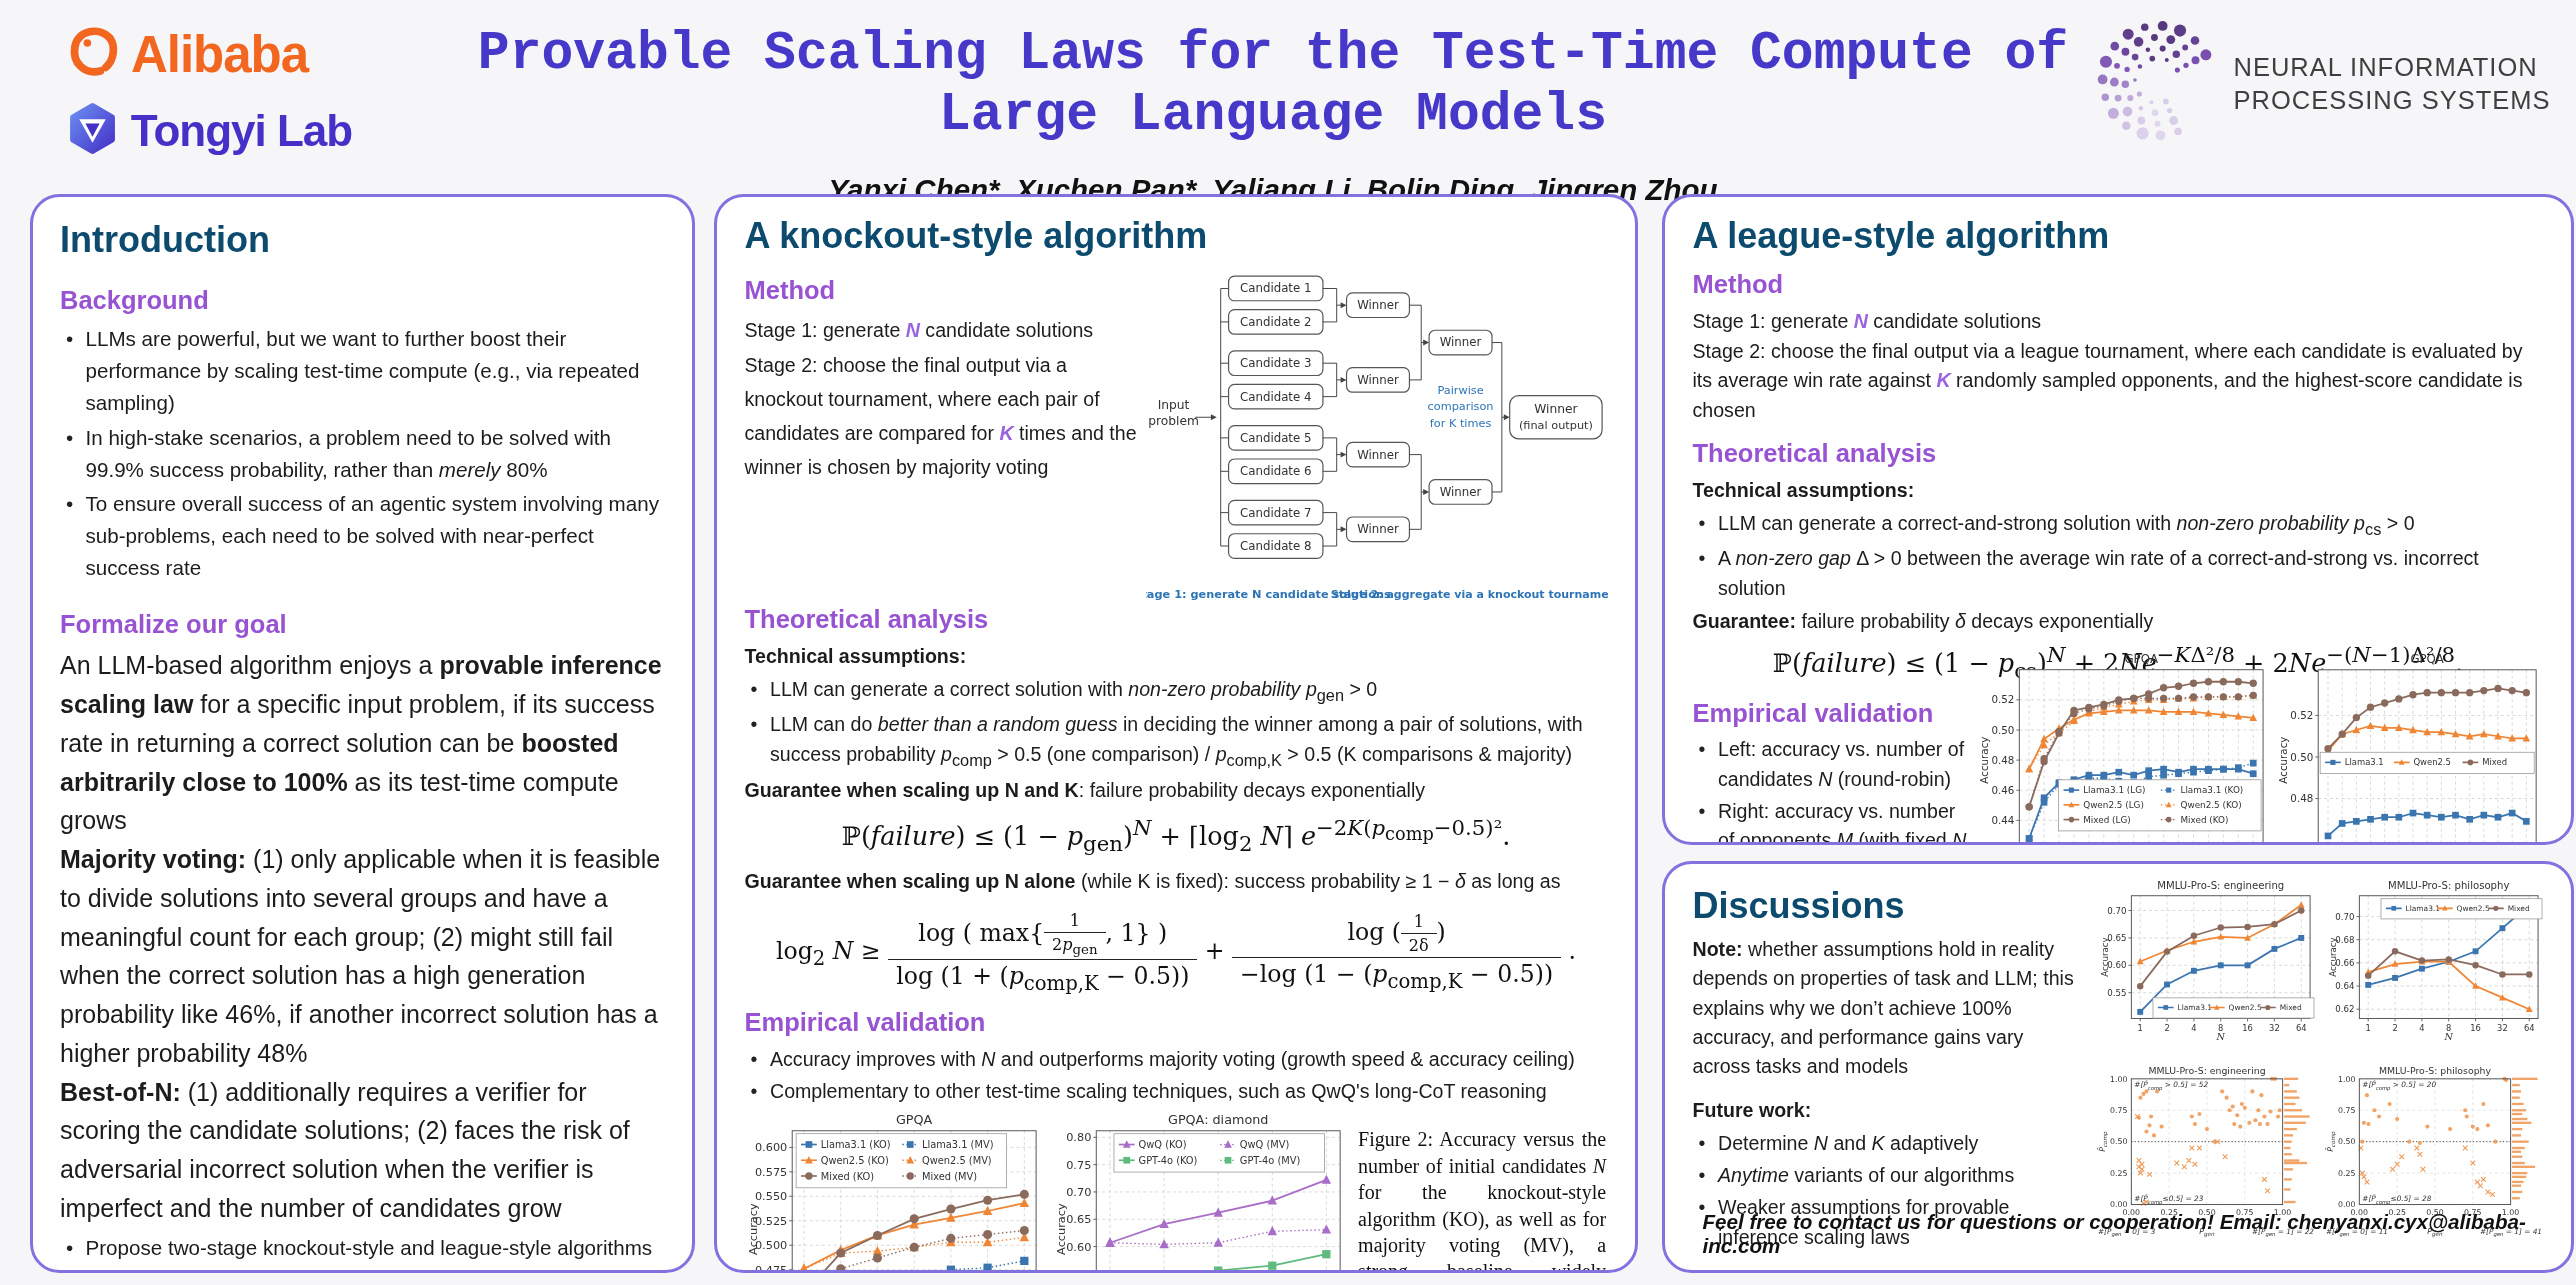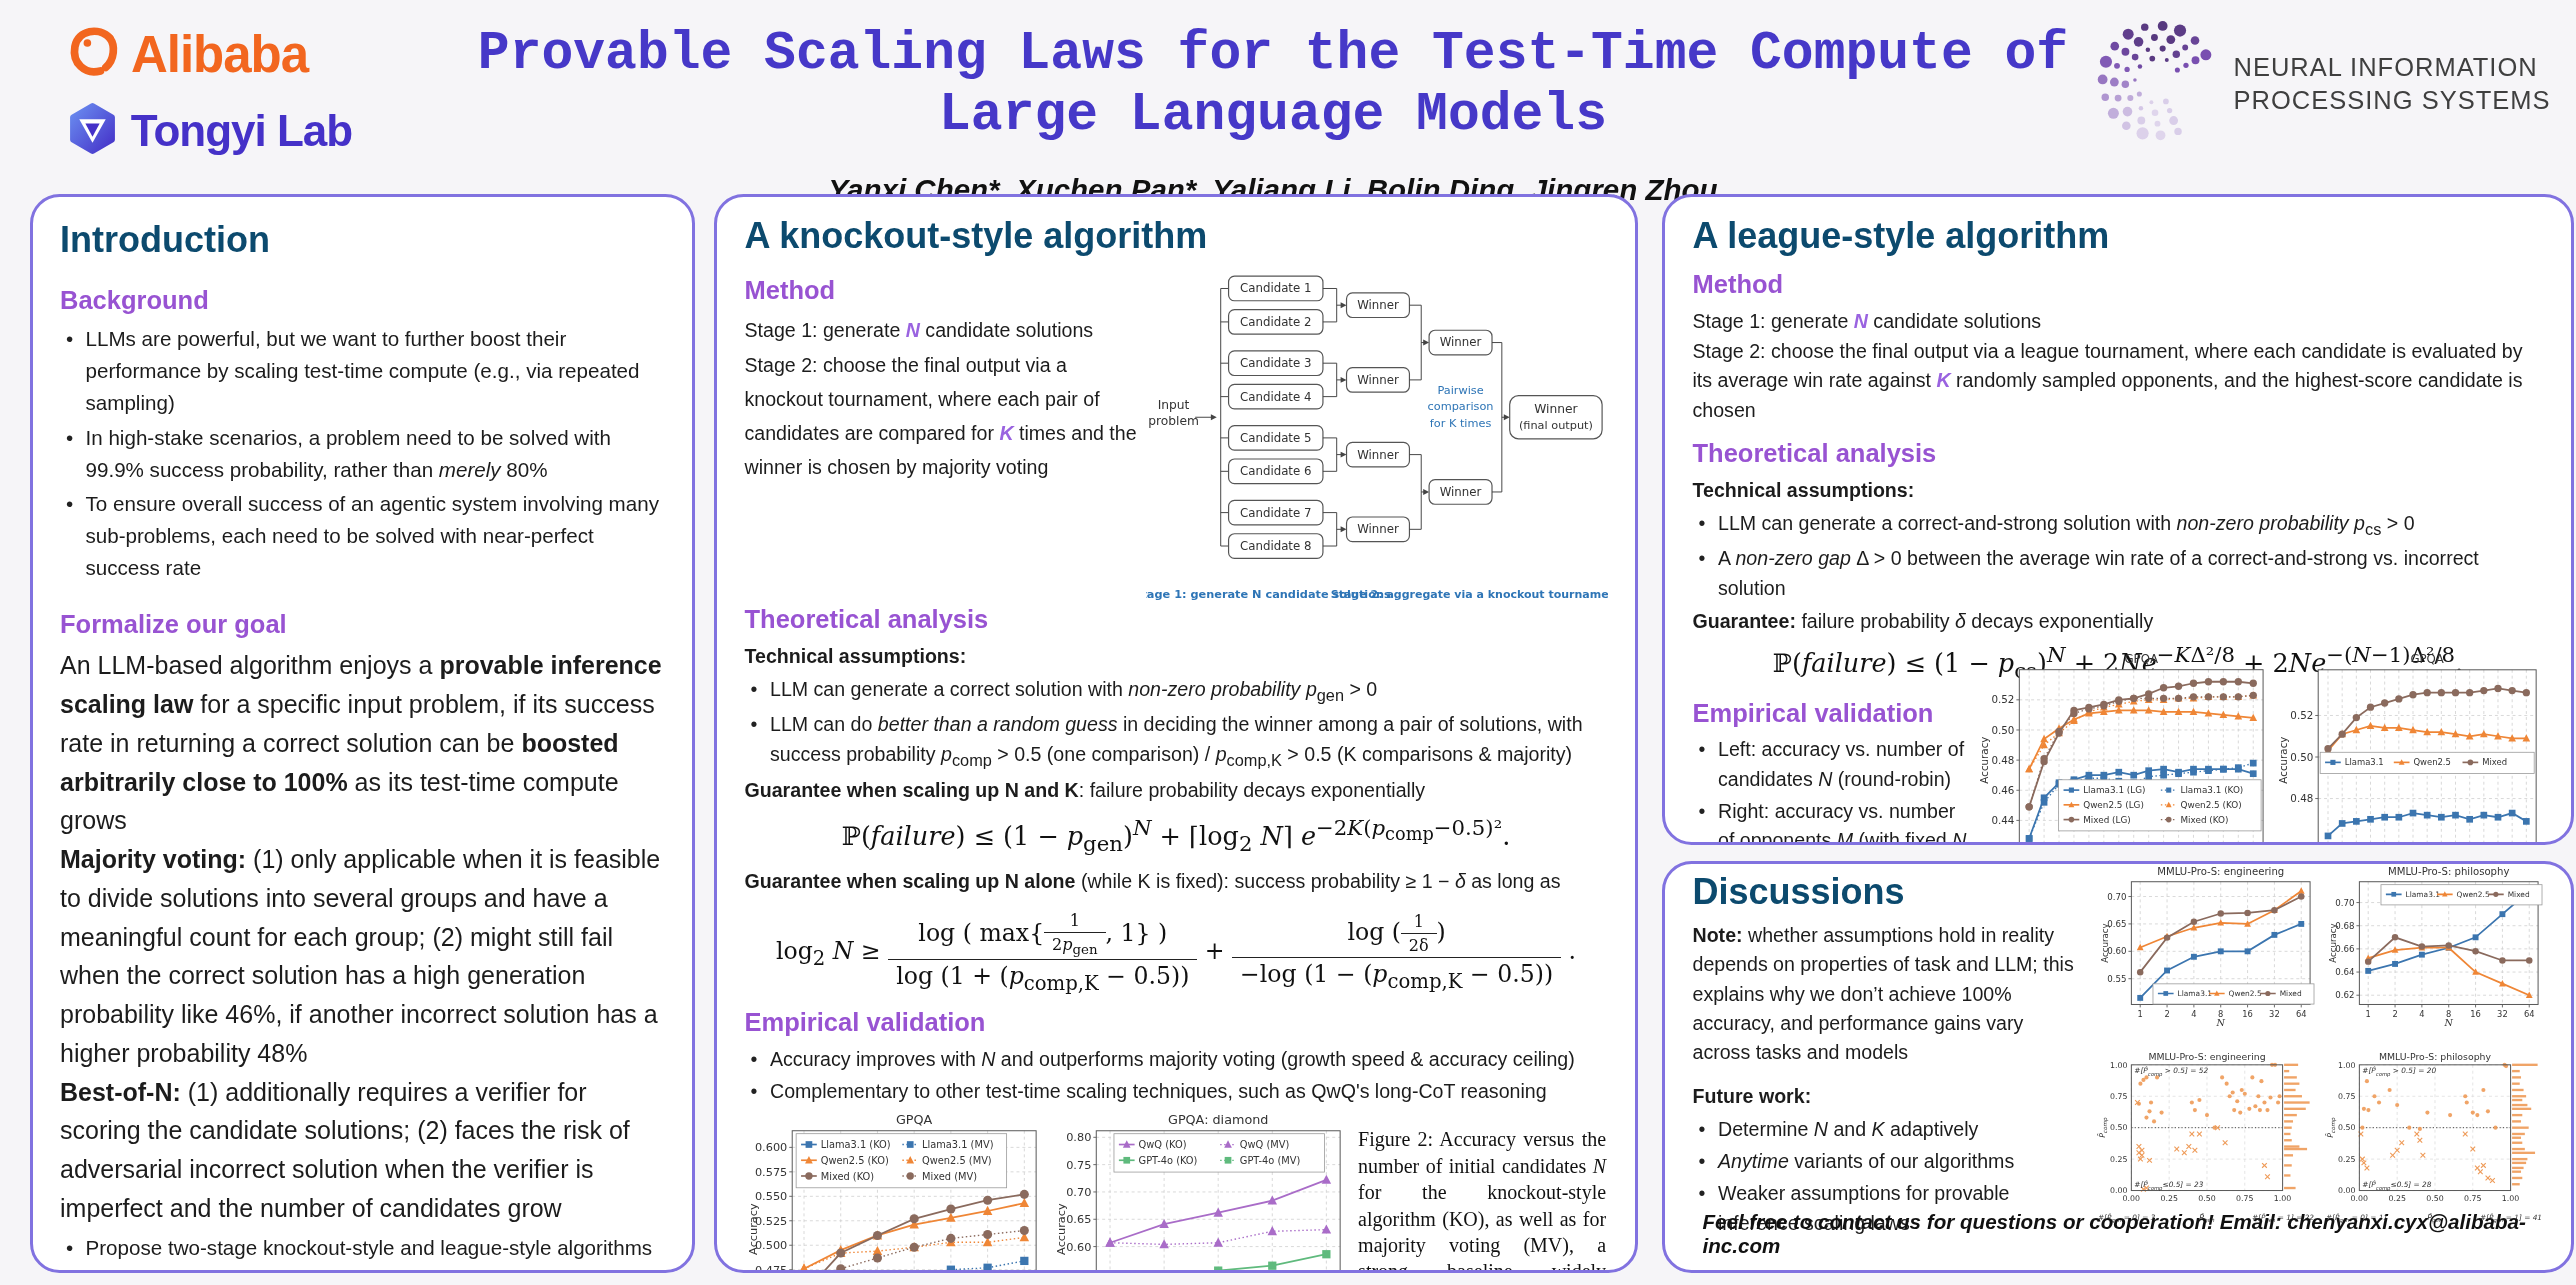--- a/index.html
+++ b/index.html
@@ -801,21 +801,21 @@
           <line x1="121" x2="137" y1="112.3" y2="112.3" stroke="#ef8636" stroke-width="1.7"></line>
           <polygon points="129,109.05 126.01,114.77 131.99,114.77" fill="#ef8636"></polygon>
           <text x="141" y="115.396" font-size="8.6" fill="#333" text-anchor="start" font-family="&quot;DejaVu Sans&quot;,sans-serif">Qwen2.5</text>
           <line x1="191" x2="207" y1="112.3" y2="112.3" stroke="#8a6a5d" stroke-width="1.7"></line>
           <circle cx="199" cy="112.3" r="2.86" fill="#8a6a5d"></circle>
           <text x="211" y="115.396" font-size="8.6" fill="#333" text-anchor="start" font-family="&quot;DejaVu Sans&quot;,sans-serif">Mixed</text>
         </svg></div>
   </div>
 </div>
 
-<div class="panel" style="left:1662px;top:861px;width:912px;height:412px;padding-top:5px;">
+<div class="panel" style="left:1662px;top:861px;width:912px;height:412px;padding-top:19px;">
   <div class="disc-wrap">
     <div class="disc-left">
       <div class="panel-title">Discussions</div>
       <div class="body-text sm" style="margin-top:7.9px;"><b>Note:</b> whether assumptions hold in reality depends on properties of task and LLM; this explains why we don’t achieve 100% accuracy, and performance gains vary across tasks and models</div>
       <div class="lead sm" style="margin-top:13.8px;"><b>Future work:</b></div>
       <ul class="blt sm">
         <li>Determine <i>N</i> and <i>K</i> adaptively</li>
         <li><i>Anytime</i> variants of our algorithms</li>
         <li>Weaker assumptions for provable inference scaling laws</li>
       </ul>

